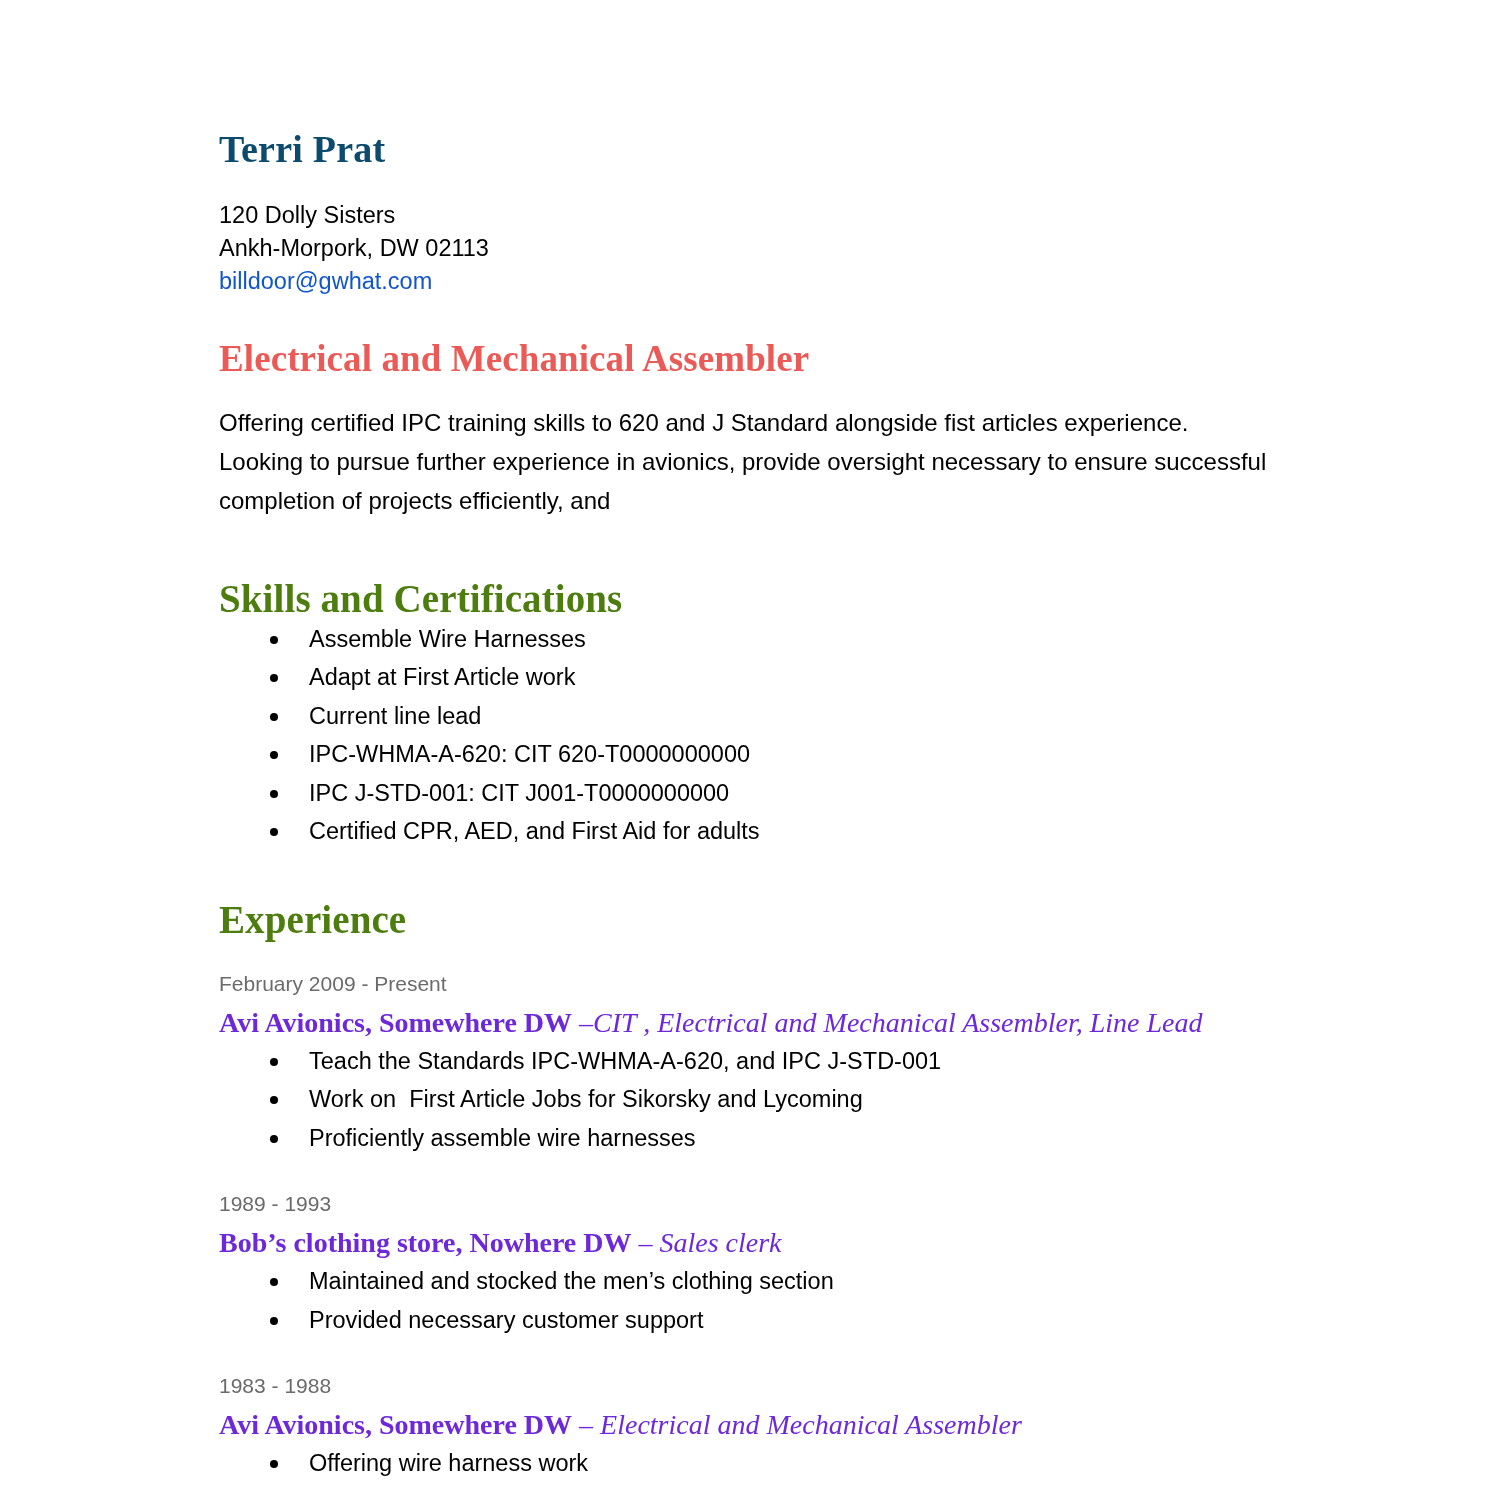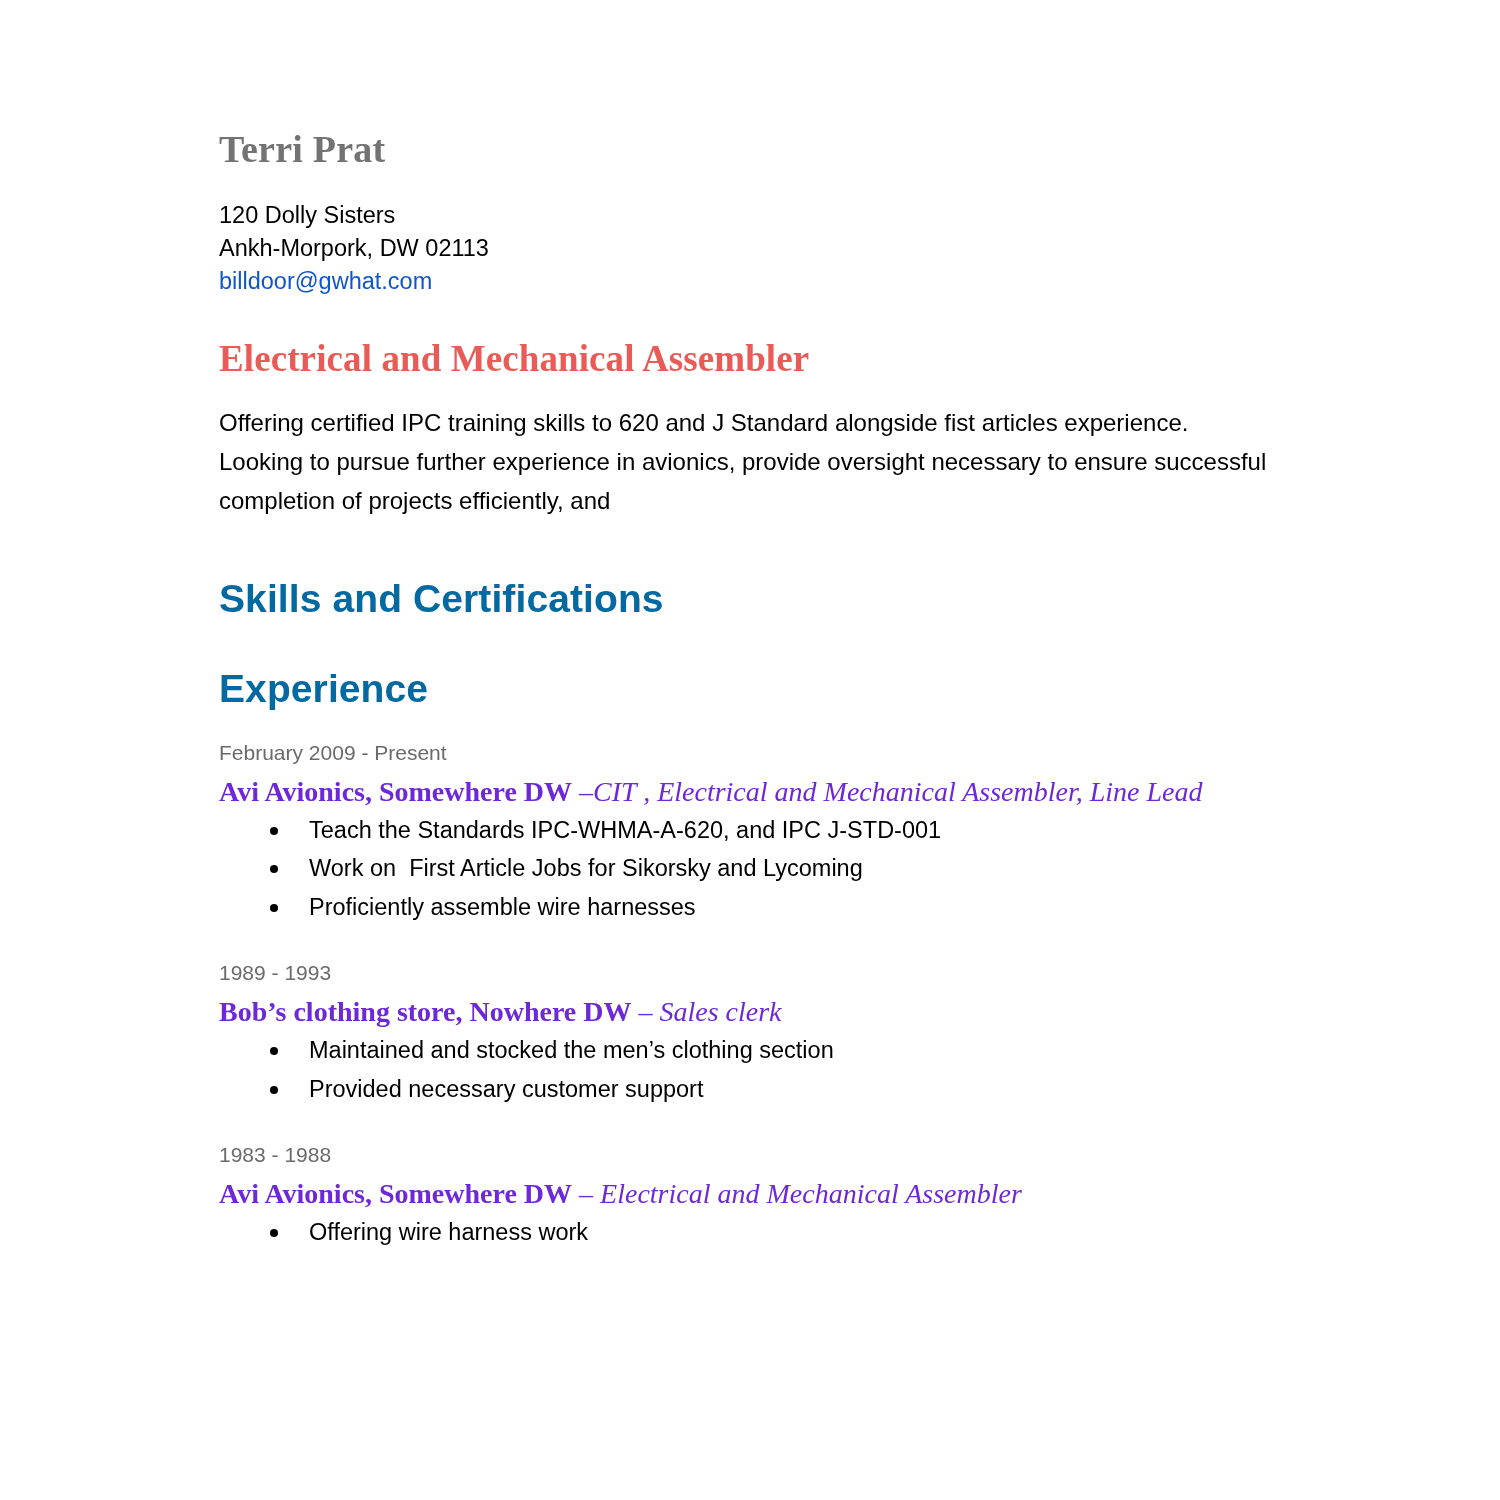--- a/index.html
+++ b/index.html
@@ -30,21 +30,21 @@
     top: 0;
     width: 1060px;
   }
 
   
   .name {
     font-family: "Liberation Serif", serif;
     font-weight: bold;
     font-size: 38px;
     line-height: 1.0;
-    color: #737373;
+    color: #0c4a6e;
     margin: 0;
     padding-top: 130px;
     letter-spacing: 0.2px;
   }
   .contact {
     margin-top: 31px;
     font-size: 23.5px;
     line-height: 33px;
     color: #000000;
   }
@@ -59,25 +59,25 @@
     font-family: "Liberation Serif", serif;
     font-weight: bold;
     font-size: 37px;
     line-height: 1.05;
     color: #ea5b57;
     margin: 0;
     padding-top: 42px;
     letter-spacing: 0.1px;
   }
   .section-heading {
-    font-family: Liberation Sans, sans-serif;
+    font-family: Liberation Serif, serif;
     font-weight: bold;
     font-size: 39px;
     line-height: 1.05;
-    color: #0369a1;
+    color: #4d7c0f;
     margin: 0;
     letter-spacing: 0.1px;
   }
   .sh-skills { padding-top: 59px; }
   .sh-experience { padding-top: 49px; }
 
   
   .summary {
     margin: 0;
     padding-top: 24px;
@@ -152,20 +152,28 @@
     <div class="contact">
       <div>120 Dolly Sisters</div>
       <div>Ankh-Morpork, DW 02113</div>
       <div><span class="email-link">billdoor@gwhat.com</span></div>
     </div>
 
     <h2 class="job-title-heading">Electrical and Mechanical Assembler</h2>
     <p class="summary">Offering certified IPC training skills to 620 and J Standard alongside fist articles experience. Looking to pursue further experience in avionics,  provide oversight necessary to ensure successful completion of projects efficiently, and</p>
 
     <h2 class="section-heading sh-skills">Skills and Certifications</h2>
+    <ul class="bullets skills-list">
+        <li>Assemble Wire Harnesses</li>
+        <li>Adapt at First Article work</li>
+        <li>Current line lead</li>
+        <li>IPC-WHMA-A-620: CIT 620-T0000000000</li>
+        <li>IPC J-STD-001: CIT J001-T0000000000</li>
+        <li>Certified CPR, AED, and First Aid for adults</li>
+      </ul>
 
     <h2 class="section-heading sh-experience">Experience</h2>
     <div>
         <div class="job job-first">
           <div class="job-dates">February 2009 - Present</div>
           <div class="job-line"><span class="job-employer">Avi Avionics, Somewhere DW</span><span class="job-role"> –CIT , Electrical and Mechanical Assembler, Line Lead</span></div>
           <ul class="bullets job-bullets">
             <li>Teach the Standards IPC-WHMA-A-620, and IPC J-STD-001</li>
             <li>Work on  First Article Jobs for Sikorsky and Lycoming</li>
             <li>Proficiently assemble wire harnesses</li>

